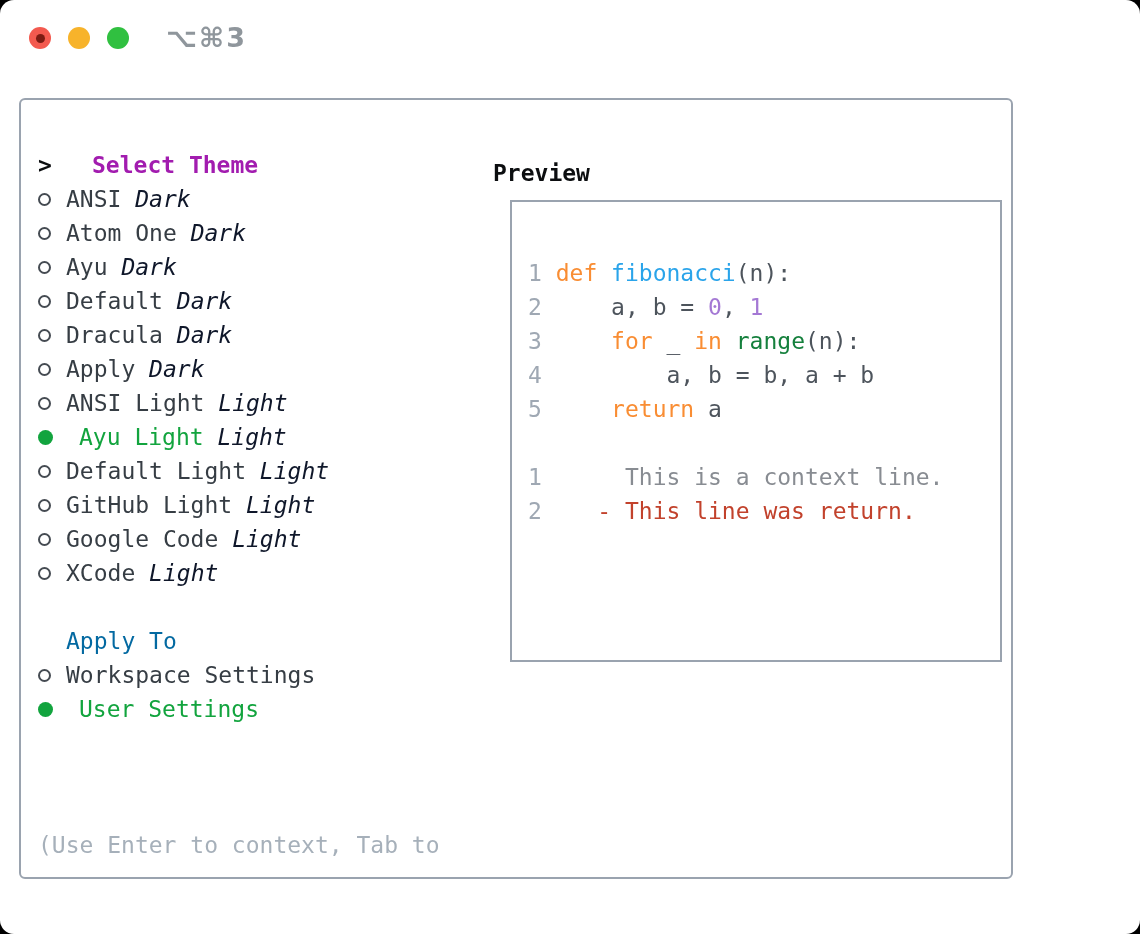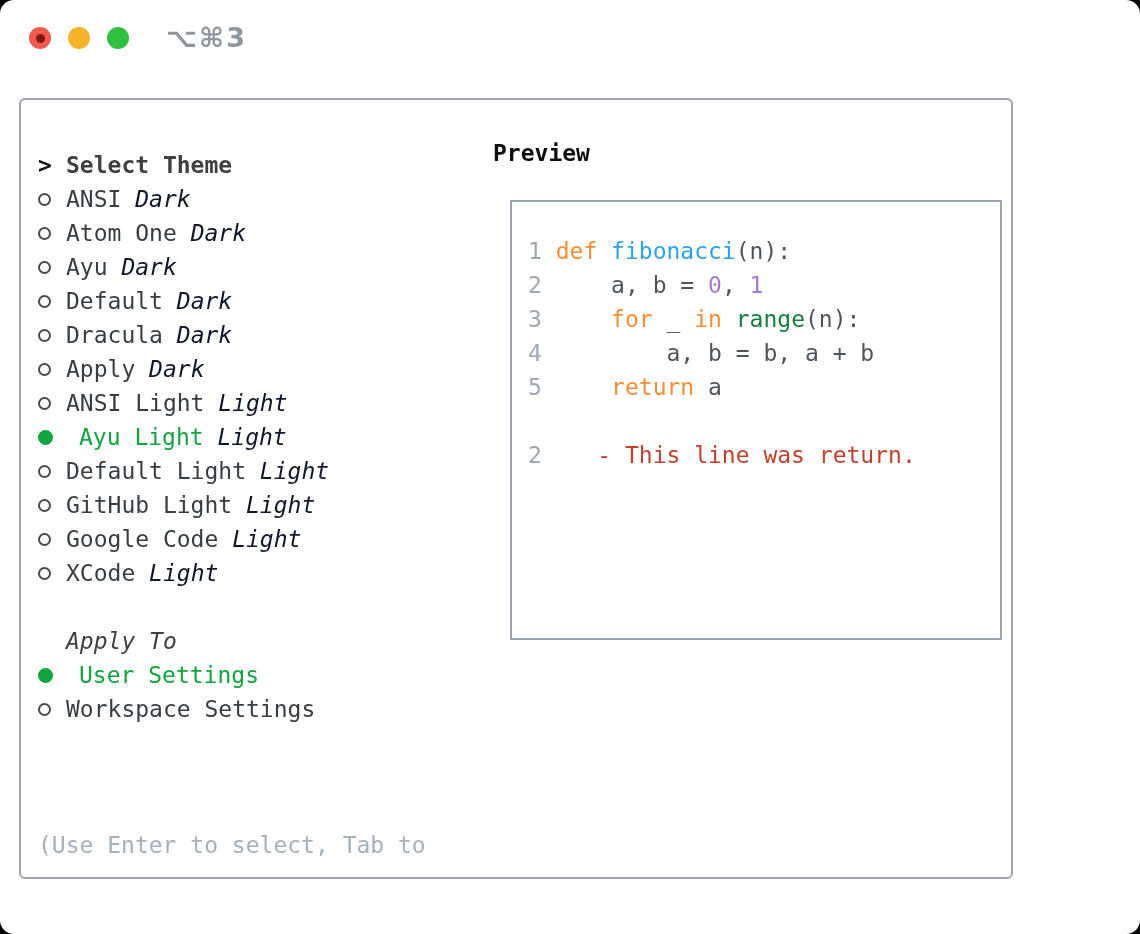--- a/index.html
+++ b/index.html
@@ -91,47 +91,48 @@
     border-radius: 50%;
     box-sizing: border-box;
   }
   .circle.sel {
     width: 15px; height: 15px;
     border: none;
     background: #12a43e;
   }
   .hdr {
     font-weight: 700;
-    color: #404040;
-  }
-  .hdr2 { color: #404040; font-style: italic; }
+    color: #a21caf;
+    margin-left: 26px;
+  }
+  .hdr2 { color: #0369a1; }
   .tname.sel { color: #12a43e; margin-left: 13px; }
   .variant { color: #0f172a; font-style: italic; }
   .spacer { height: 34px; }
   .hint {
     color: #a6b0ba;
     line-height: 34px;
     white-space: pre;
   }
   
   .preview-title {
     position: absolute;
-    left: 472px; top: 36px;
+    left: 472px; top: 56px;
     height: 34px; line-height: 34px;
     font-size: 23px;
     font-weight: 700;
     color: #0c0e10;
   }
   .preview-box {
     position: absolute;
     left: 489px; top: 100px;
     width: 472px; height: 404px;
     border: 2px solid #9aa3af;
     background: #fff;
-    padding: 32px 0 0 16px;
+    padding: 54px 0 0 16px;
     box-sizing: content-box;
     overflow: hidden;
   }
   .code-line {
     height: 34px;
     line-height: 34px;
     font-size: 23px;
     white-space: pre;
   }
   .tok-ln  { color: #9fa8b3; }
@@ -184,37 +185,38 @@
         </div>
 
       <div class="spacer"></div>
 
       <div class="row">
         <span class="marker"></span>
         <span class="hdr2">Apply To</span>
       </div>
 
       <div id="apply-list">
+          <div class="row"><span class="marker"><span class="circle"></span></span><span class="tname">Workspace Settings</span></div>
           <div class="row"><span class="marker"><span class="circle sel"></span></span><span class="tname sel">User Settings</span></div>
-          <div class="row"><span class="marker"><span class="circle"></span></span><span class="tname">Workspace Settings</span></div>
         </div>
 
       <div class="spacer"></div>
 
       <div class="hint">
-        <div>(Use Enter to select, Tab to</div>
+        <div>(Use Enter to context, Tab to</div>
         <div>change focus)</div>
       </div>
     </div>
 
     <div class="preview-title">Preview</div>
     <div class="preview-box" id="preview-box">
         <div class="code-line"><span class="tok-ln">1 </span><span class="tok-kw">def </span><span class="tok-fn">fibonacci</span><span class="tok-pl">(n):</span></div>
         <div class="code-line"><span class="tok-ln">2 </span><span class="tok-pl">    a, b = </span><span class="tok-num">0</span><span class="tok-pl">, </span><span class="tok-num">1</span></div>
         <div class="code-line"><span class="tok-ln">3 </span><span class="tok-pl">    </span><span class="tok-kw">for</span><span class="tok-pl"> _ </span><span class="tok-kw">in</span><span class="tok-pl"> </span><span class="tok-bi">range</span><span class="tok-pl">(n):</span></div>
         <div class="code-line"><span class="tok-ln">4 </span><span class="tok-pl">        a, b = b, a + b</span></div>
         <div class="code-line"><span class="tok-ln">5 </span><span class="tok-pl">    </span><span class="tok-kw">return</span><span class="tok-pl"> a</span></div>
         <div class="code-line"></div>
+        <div class="code-line"><span class="tok-ln">1 </span><span class="tok-ctx">     This is a context line.</span></div>
         <div class="code-line"><span class="tok-ln">2 </span><span class="tok-pl">   </span><span class="tok-del">- This line was return.</span></div>
       </div>
 
   </div>
 </div>
 
 </body></html>

